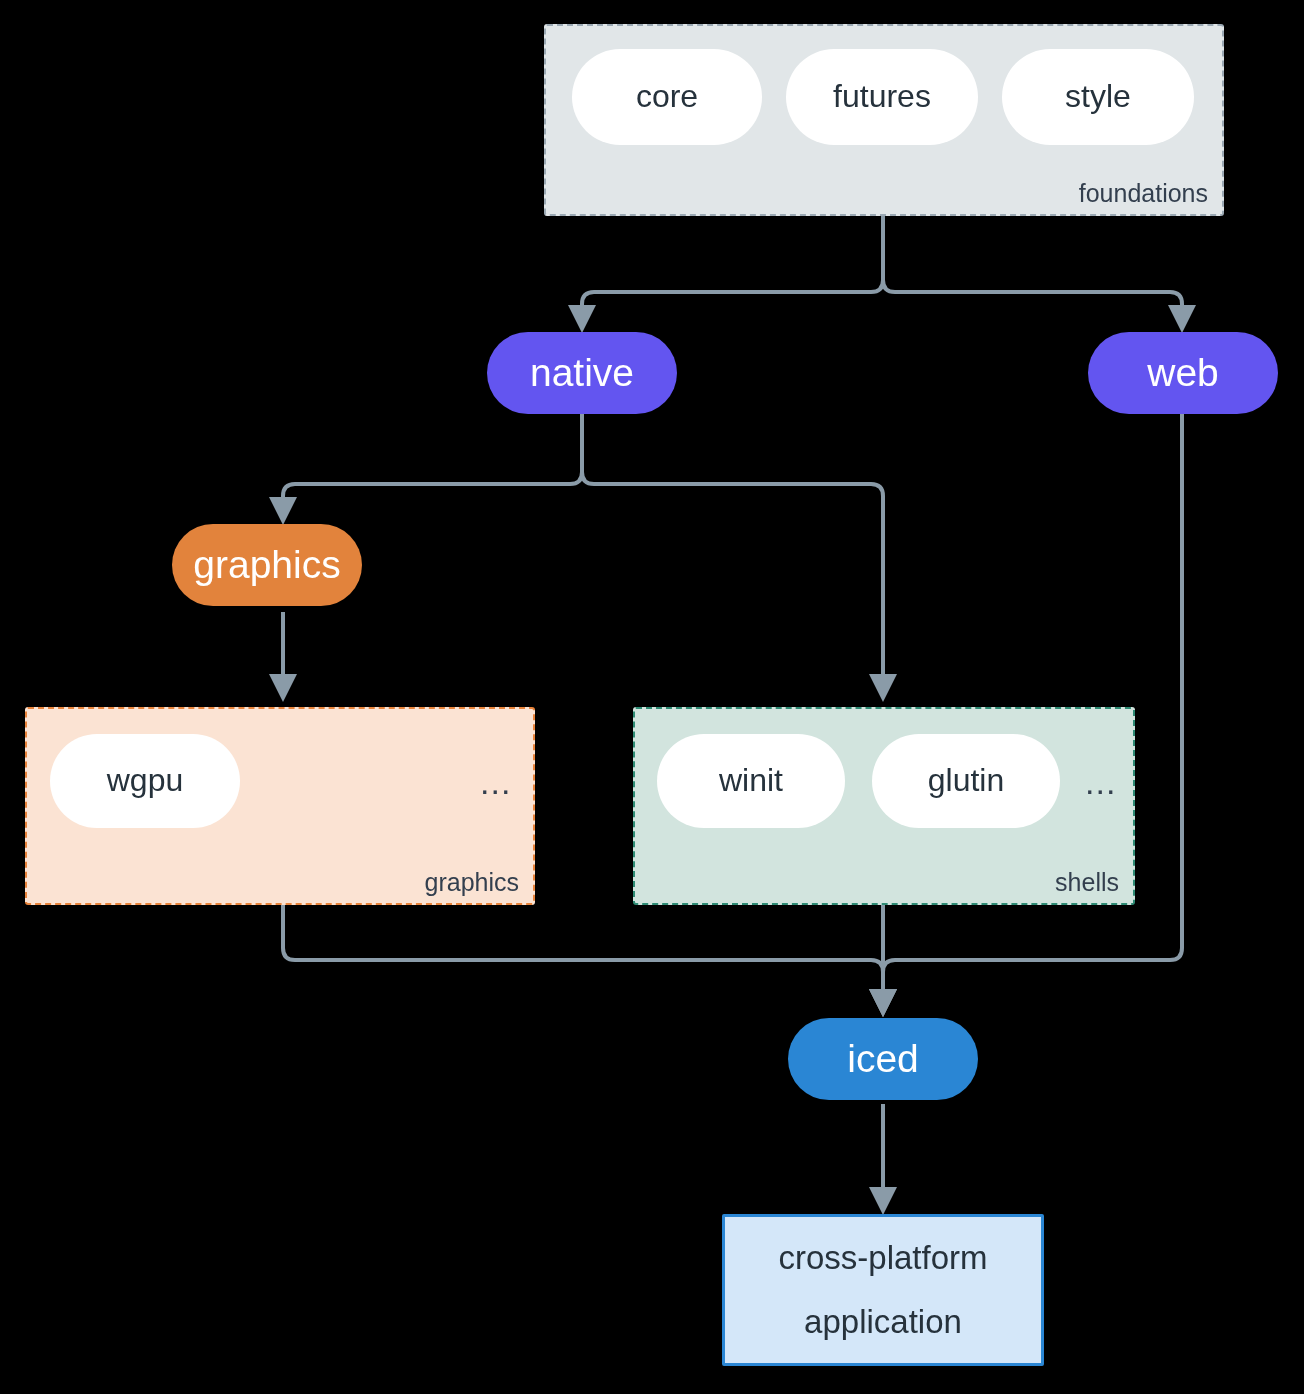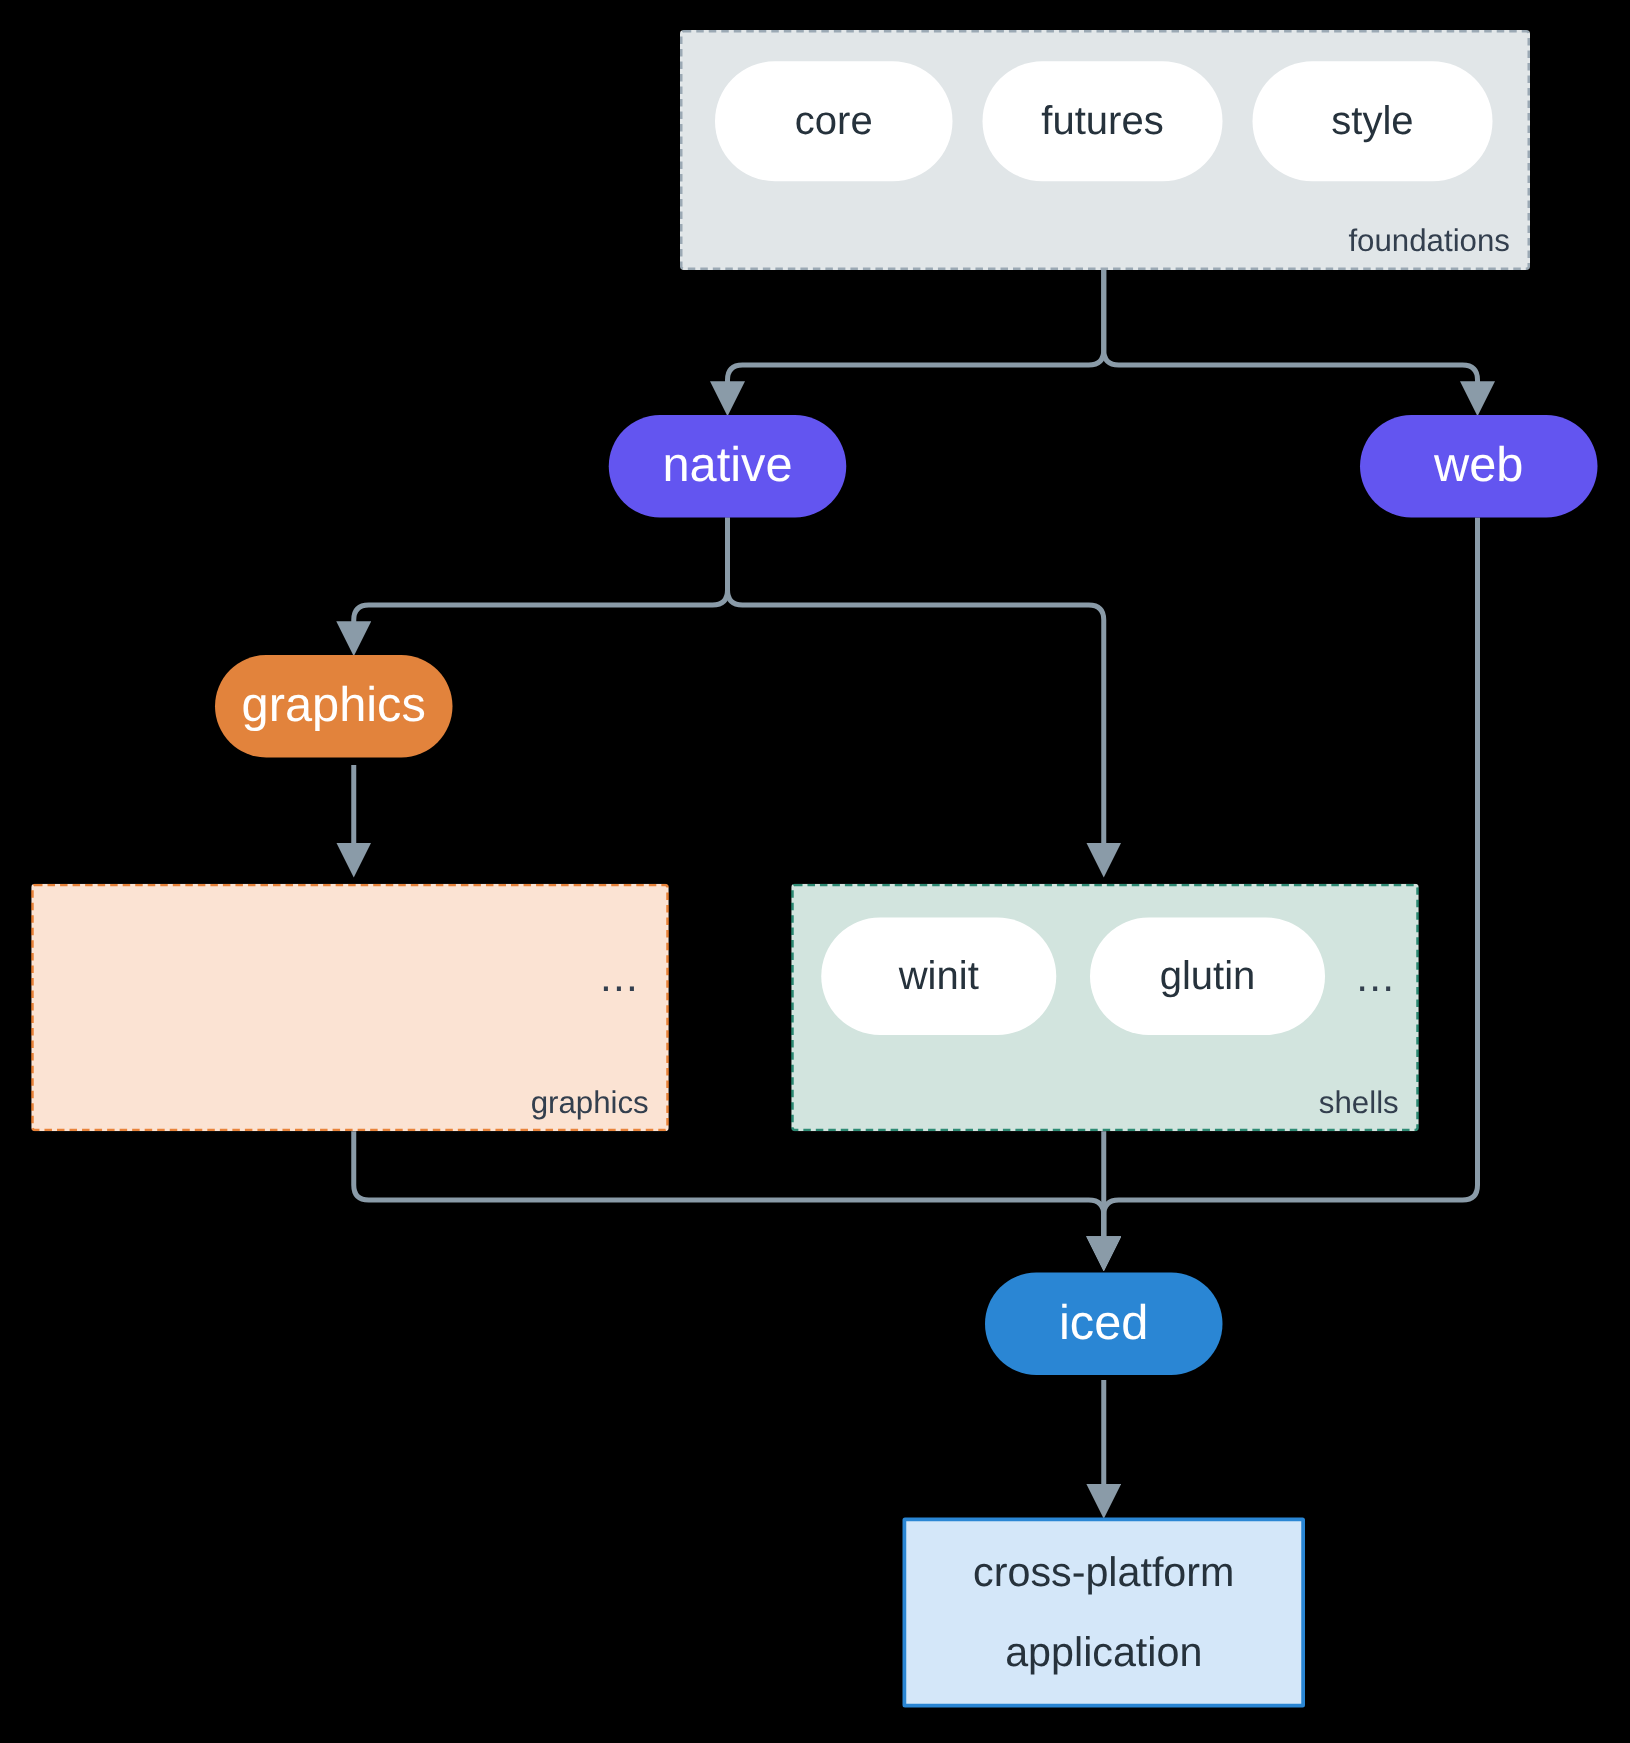--- a/index.html
+++ b/index.html
@@ -148,20 +148,23 @@
     <span>web</span>
   </div>
 
   <div class="node stadium stadium-orange" style="left:172px; top:524px; width:190px; height:82px;">
     <span>graphics</span>
   </div>
 
   <div class="cluster cluster-renderers" style="left:25px; top:707px; width:510px; height:198px;">
     <div class="cluster-label">graphics</div>
   </div>
+  <div class="node pill" style="left:50px; top:734px; width:190px; height:94px;">
+    <span>wgpu</span>
+  </div>
   <div class="ellipsis" style="left:480px; top:763px;">...</div>
 
   <div class="cluster cluster-shells" style="left:633px; top:707px; width:502px; height:198px;">
     <div class="cluster-label">shells</div>
   </div>
   <div class="node pill" style="left:657px; top:734px; width:188px; height:94px;">
     <span>winit</span>
   </div>
   <div class="node pill" style="left:872px; top:734px; width:188px; height:94px;text-align:center;">
     <span>glutin</span>

